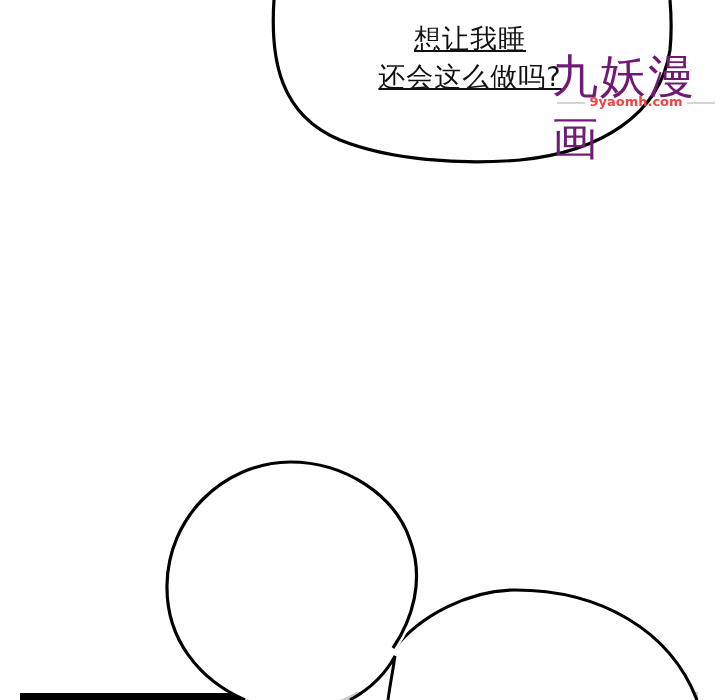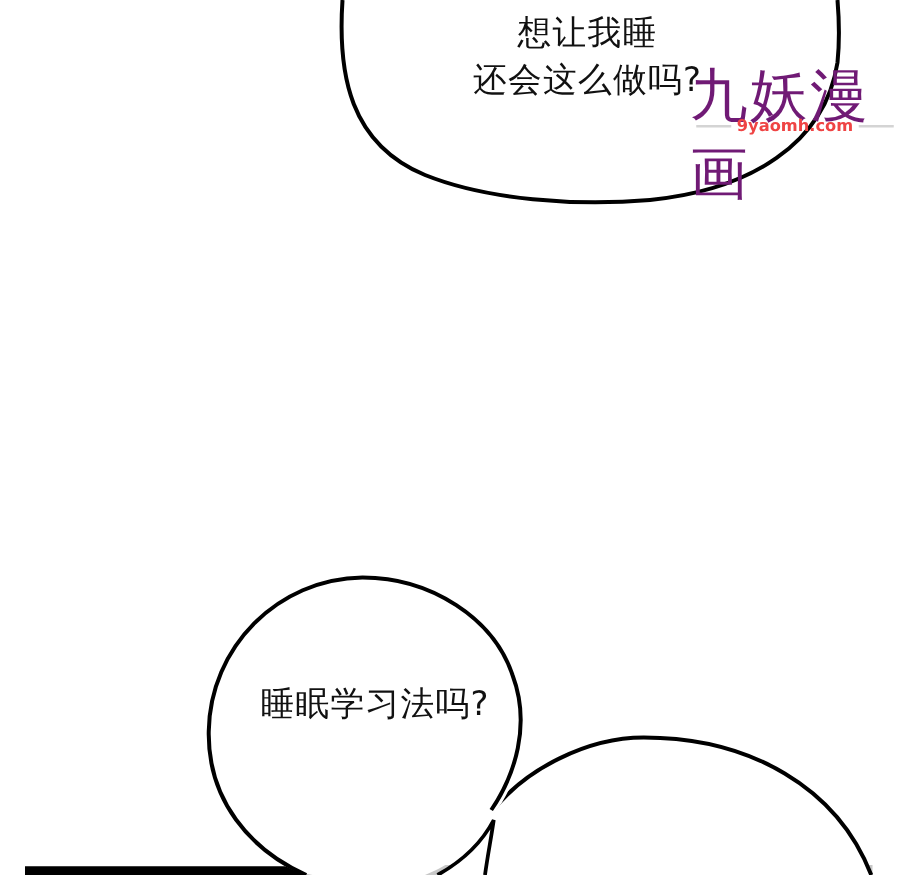--- a/index.html
+++ b/index.html
@@ -30,20 +30,19 @@
 
   <path d="M 410 625 C 425 590, 425 540, 395 505 C 365 470, 320 460, 285 462 C 220 466, 168 520, 167 585 C 166 640, 200 685, 240 698 L 250 700 L 340 700 C 360 692, 375 680, 377 673 C 380 676, 382 682, 383 700 L 386 700 C 386 685, 388 668, 393 655 C 385 662, 378 670, 372 672 C 390 660, 402 645, 410 625 Z" fill="#ffffff" stroke="none"></path>
   <path d="M 393 648 C 412 620, 425 580, 410 540 C 395 495, 345 462, 290 462 C 222 463, 168 518, 167 585 C 166 640, 200 680, 245 700" fill="none" stroke="#000000" stroke-width="3.2"></path>
 
   <path d="M 350 700 C 368 690, 385 675, 395 656 C 393 670, 390 685, 388 700" fill="#ffffff" stroke="#000000" stroke-width="3"></path>
 </svg>
 
 <div class="wm-title">九妖漫画</div>
 <div class="wm-url">9yaomh.com</div>
 
-<div class="bubble-text" style="left:340px; top:8px; width:260px;">
+<div class="bubble-text" style="left:340px; top:20px; width:260px;text-decoration:underline;">
   <div>想让我睡</div>
   <div>还会这么做吗?</div>
 </div>
 
 <div class="bubble-text" style="left:180px; top:545px; width:240px;">
-  <div>睡眠学习法吗?</div>
 </div>
 
 </body></html>

